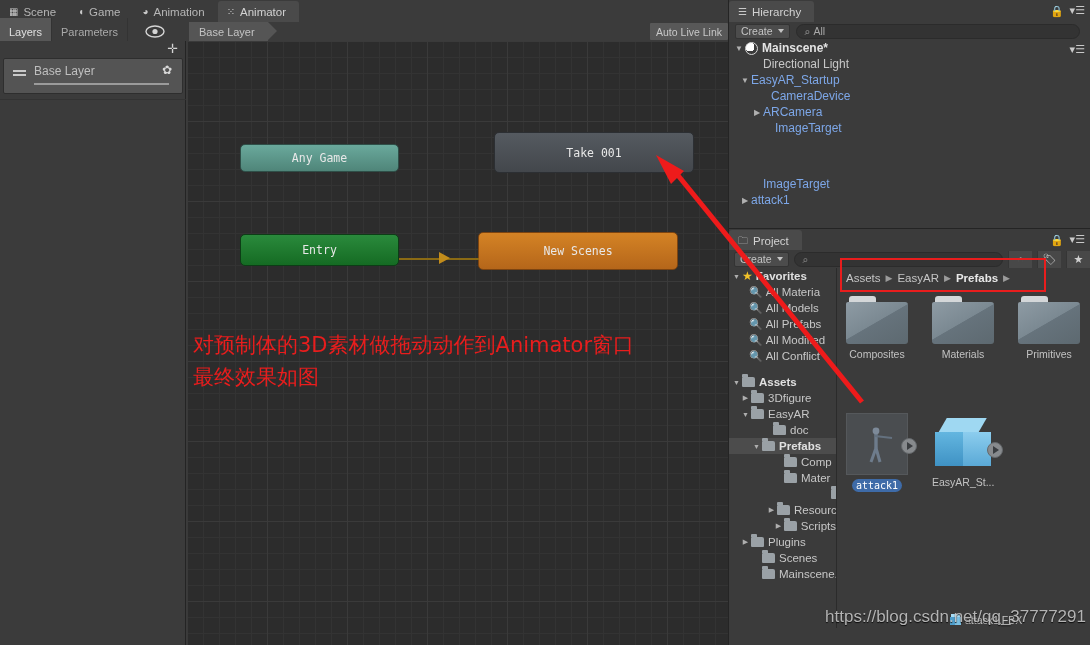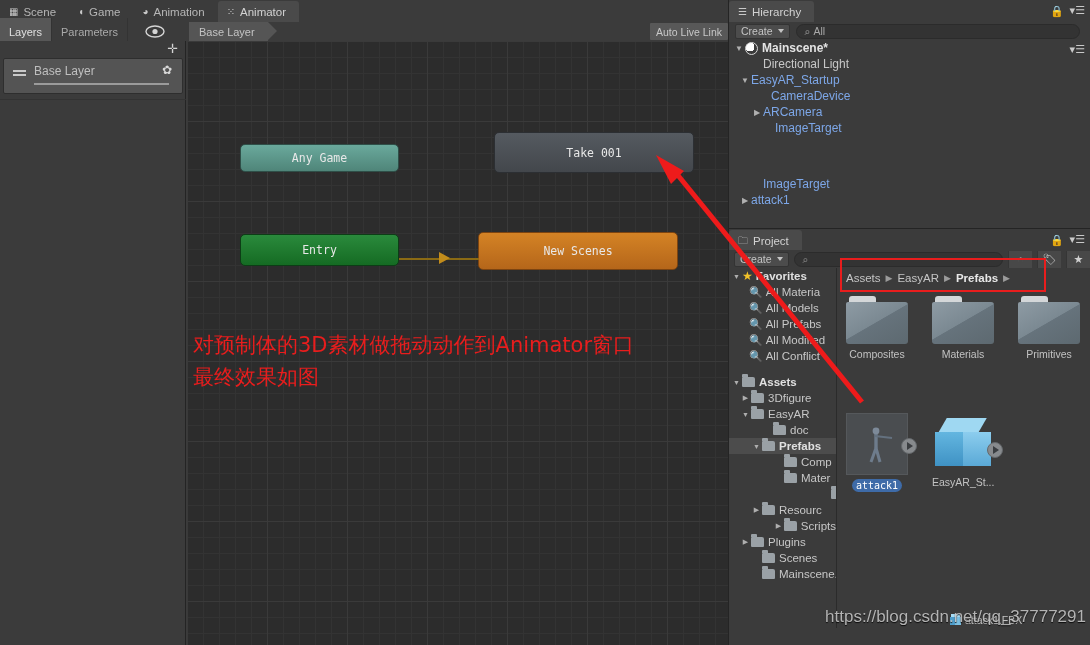--- a/index.html
+++ b/index.html
@@ -523,21 +523,21 @@
       <div class="prow" style="padding-left:44px;">
         <span class="tw"></span>
         <span class="folder-ic"></span>
         <span>Mater</span>
       </div>
       <div class="prow" style="padding-left:44px;gap:47px;">
         <span class="tw"></span>
         <span class="folder-ic"></span>
         <span>Primit</span>
       </div>
-      <div class="prow" style="padding-left:22px;">
+      <div class="prow" style="padding-left:37px;">
         <span class="tw">▶</span>
         <span class="folder-ic"></span>
         <span>Resourc</span>
       </div>
       <div class="prow" style="padding-left:22px;justify-content:flex-end;">
         <span class="tw">▶</span>
         <span class="folder-ic"></span>
         <span>Scripts</span>
       </div>
       <div class="prow" style="padding-left:11px;">

